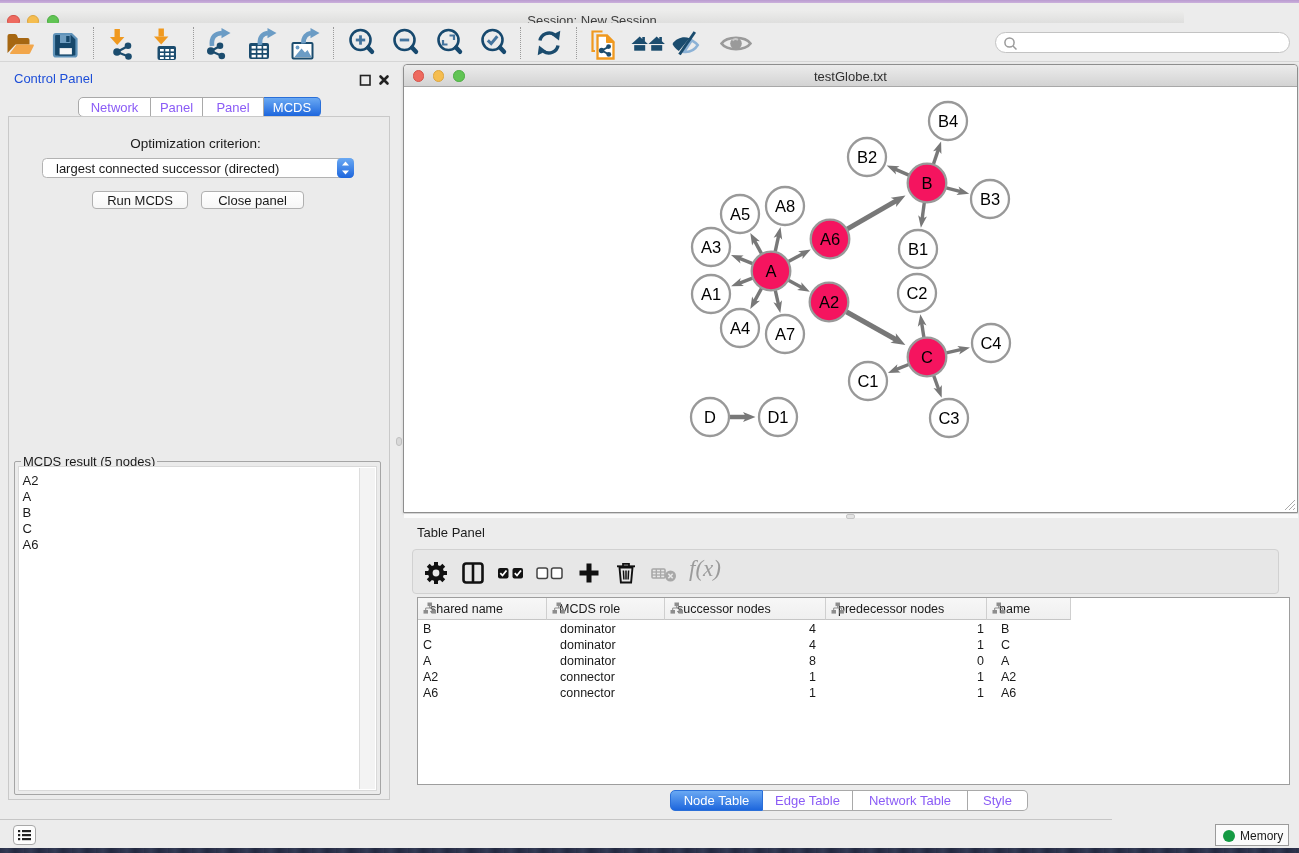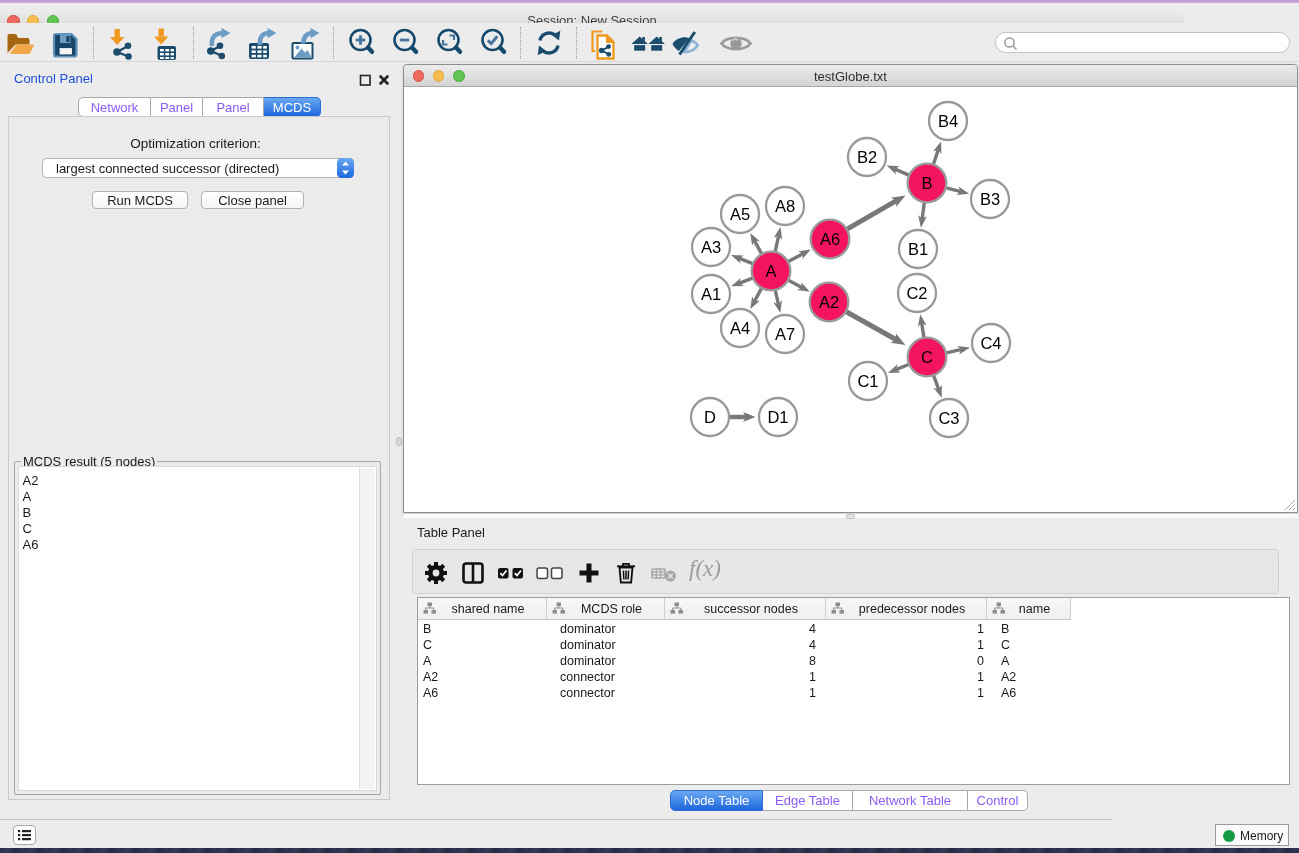--- a/index.html
+++ b/index.html
@@ -41,21 +41,21 @@
 #nettitle{position:absolute;left:0;top:0;right:0;height:22px;background:linear-gradient(#ececec,#d3d3d3);border-bottom:1px solid #a8a8a8;border-radius:4px 4px 0 0}
 #nettitle .t{position:absolute;left:0;right:0;top:4px;text-align:center;font-size:13px;color:#2f2f2f}
 #netcanvas{position:absolute;left:0;top:23px;right:0;bottom:0;overflow:hidden}
 #grip{position:absolute;right:1px;bottom:1px;width:12px;height:12px}
 
 #tpanel{left:403px;top:517px;width:896px;height:302px}
 #tpanel .hdr{position:absolute;left:14px;top:8px;font-size:13px;color:#1c1c1c}
 #ttoolbar{position:absolute;left:9px;top:32px;width:867px;height:45px;background:#e7e7e7;border:1px solid #d1d1d1;border-radius:4px}
 #ttable{position:absolute;left:14px;top:80px;width:873px;height:188px;background:#fff;border:1px solid #9d9d9d}
 #thead{position:absolute;left:0;top:0;height:22px;display:flex;font-size:12.5px;background:linear-gradient(#f7f7f7,#efefef)}
-#thead .hc{border-right:1px solid #cfcfcf;border-bottom:1px solid #c6c6c6;position:relative;text-align:center;padding-top:3.5px;padding-left:12px}
+#thead .hc{border-right:1px solid #cfcfcf;border-bottom:1px solid #c6c6c6;position:relative;padding-top:3.5px;padding-left:12px}
 .trow{position:absolute;font-size:12.5px;height:16px}
 #ttabs{left:267px;top:273px;height:21px}
 #ttabs .tab{height:21px}
 
 #statusbar{left:0;top:819px;width:1112px;height:29px;background:#ececec;border-top:1px solid #c6c6c6}
 #listbtn{position:absolute;left:13px;top:5px;width:23px;height:20px;background:#fdfdfd;border:1px solid #a8a8a8;border-radius:4px}
 #membtn{position:absolute;left:1215px;top:4px;width:74px;height:22px;background:#fbfbfb;border:1px solid #9b9b9b;font-size:12px}
 #membtn .dot{position:absolute;left:7px;top:5px;width:12px;height:12px;border-radius:50%;background:#149a43}
 #membtn .mt{position:absolute;left:24px;top:4px}
 #desktop-bottom{left:0;top:848px;width:1299px;height:5px;background:repeating-linear-gradient(90deg,#2a3048 0px,#343b55 7px,#232940 15px,#303550 24px)}
@@ -466,21 +466,21 @@
         <span style="position:absolute;left:142px">connector</span>
 <span style="position:absolute;left:310px;width:88px;text-align:right">1</span>
 <span style="position:absolute;left:478px;width:88px;text-align:right">1</span>
 <span style="position:absolute;left:583px">A6</span>
       </div>
   </div>
   <div class="tabbar" id="ttabs">
     <div class="tab sel" style="width:93px">Node Table</div>
     <div class="tab" style="width:90px">Edge Table</div>
     <div class="tab" style="width:115px">Network Table</div>
-    <div class="tab" style="width:60px">Control</div>
+    <div class="tab" style="width:60px">Style</div>
   </div>
 </div>
 <div class="abs" id="statusbar">
   <div id="listbtn">
       <svg width="21" height="18" style="position:absolute;left:0px;top:0px">
         <g fill="#222">
           <rect x="4" y="4" width="2.2" height="2.2"></rect>
           <rect x="8" y="4" width="9" height="2.2"></rect>
           <rect x="4" y="8" width="2.2" height="2.2"></rect>
           <rect x="8" y="8" width="9" height="2.2"></rect>

